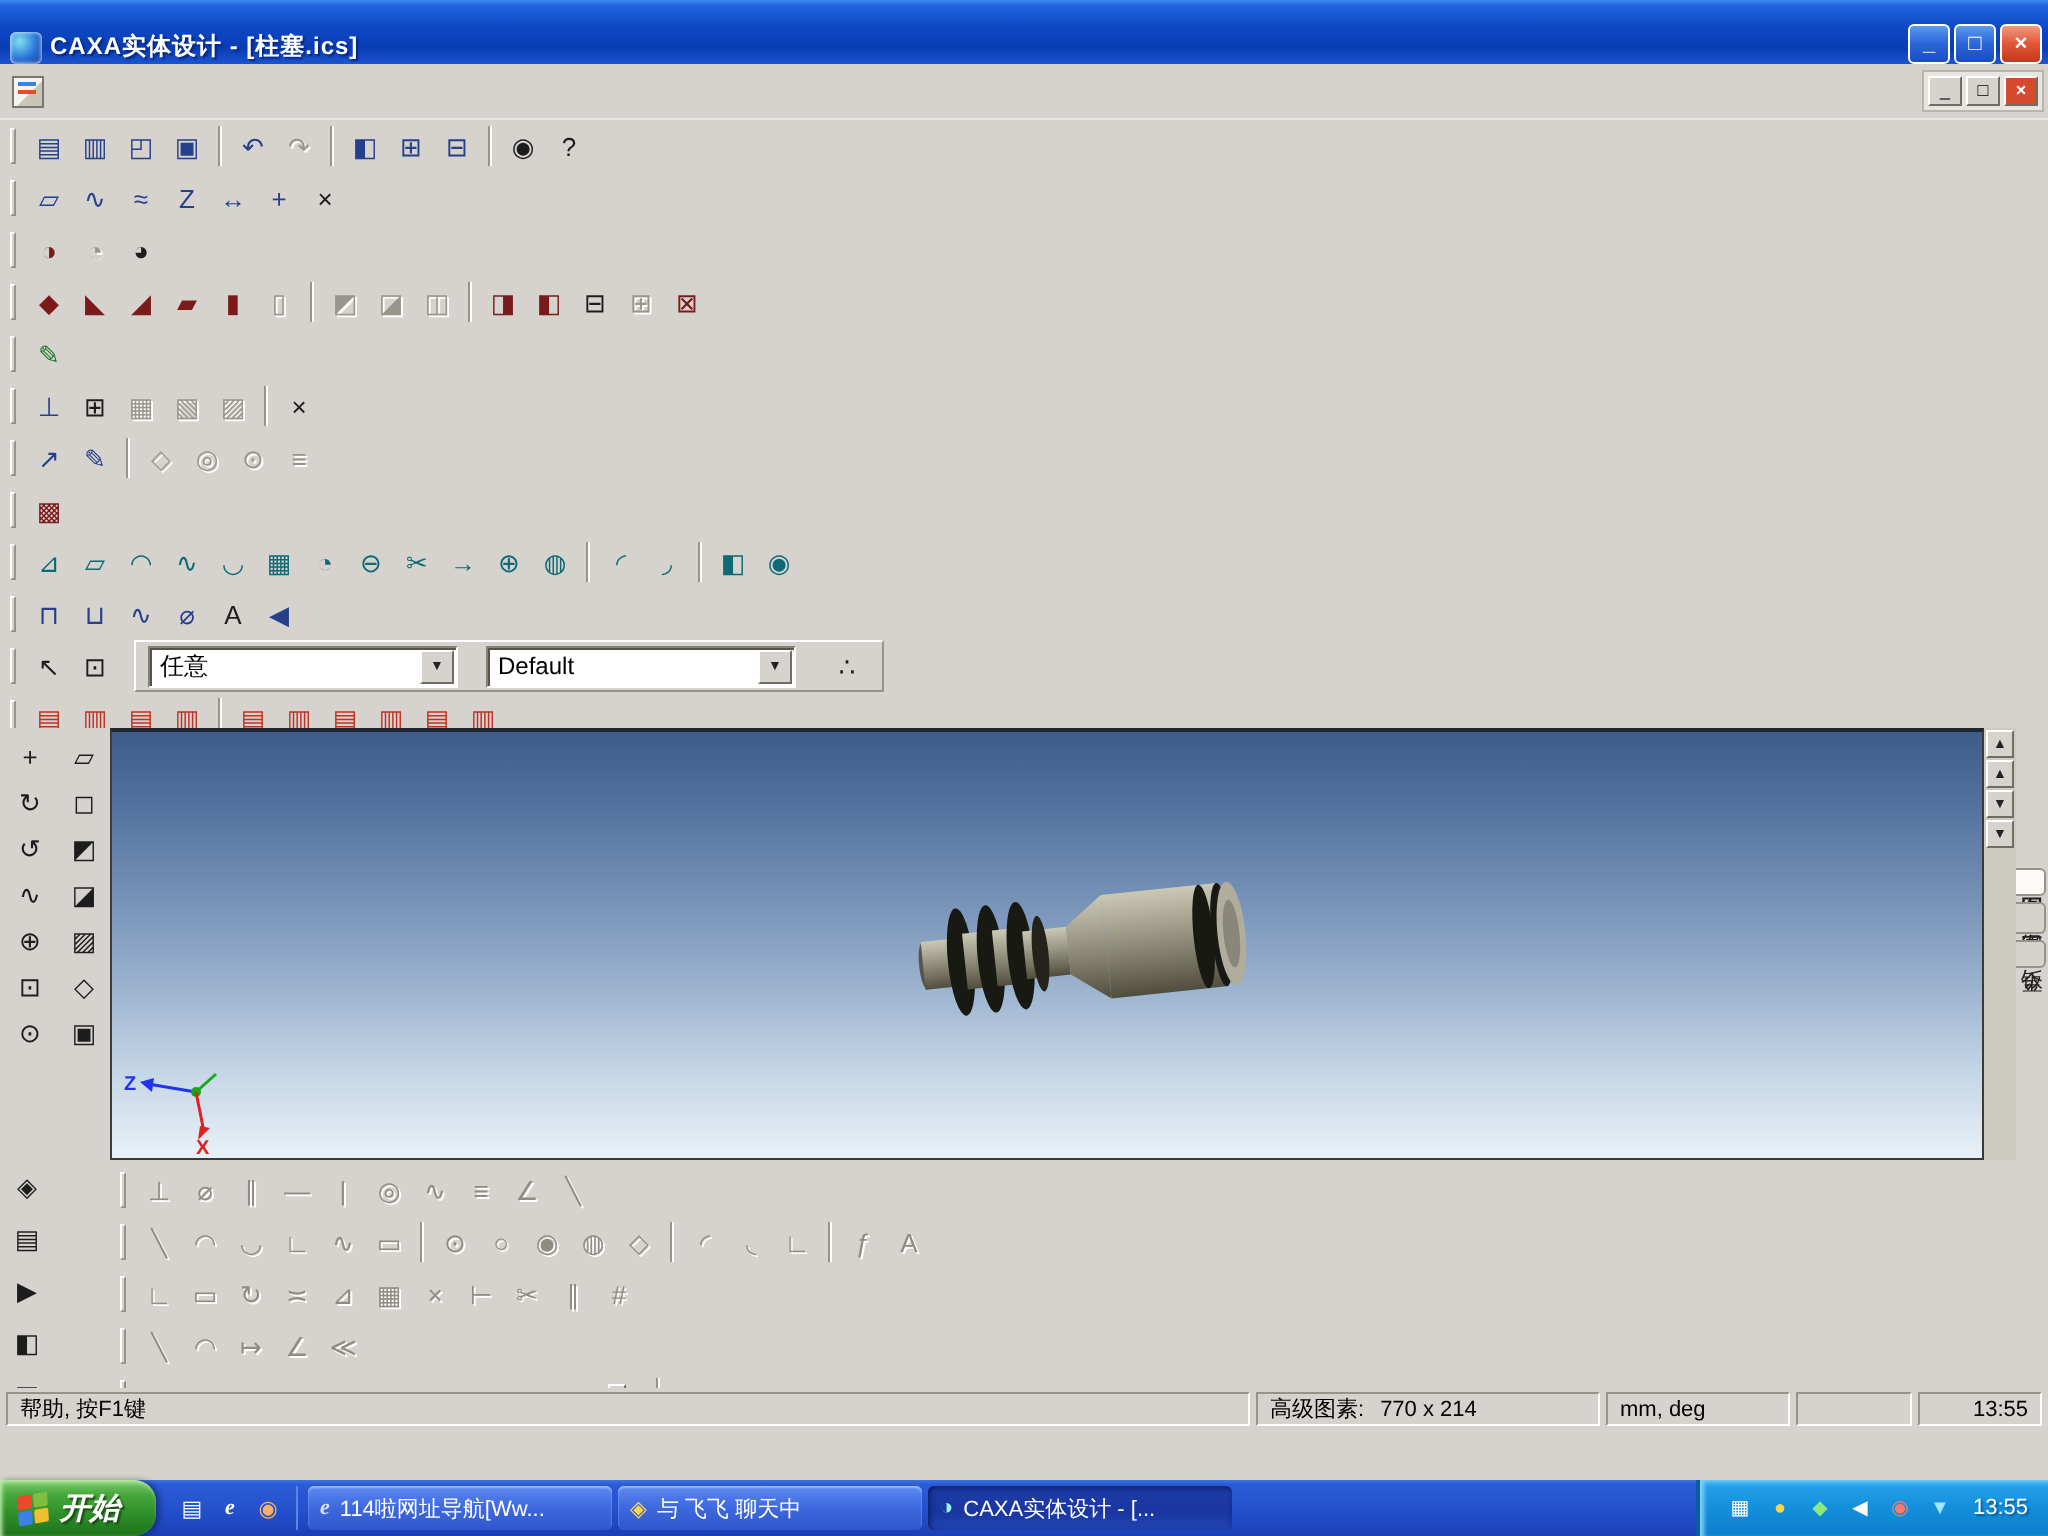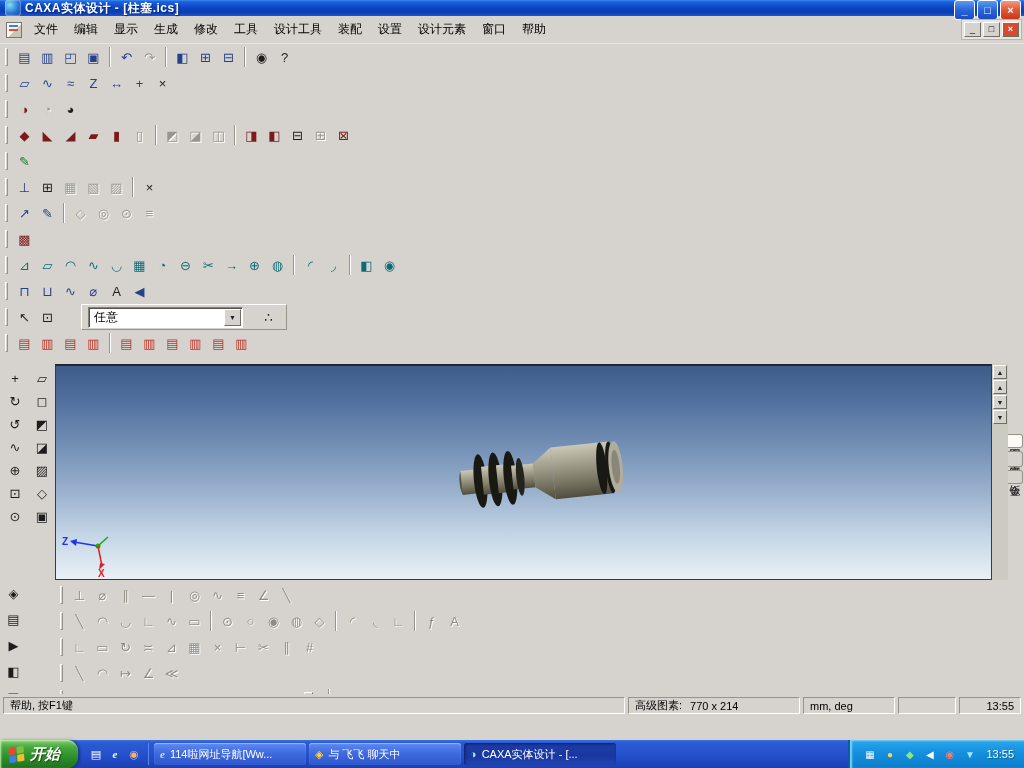--- a/index.html
+++ b/index.html
@@ -1,21 +1,21 @@
 <!DOCTYPE html>
 <html><head>
 <meta charset="utf-8">
 <style>
   *{box-sizing:border-box;margin:0;padding:0}
   html,body{width:1024px;height:768px;overflow:hidden}
   body{font-family:"Liberation Sans","DejaVu Sans",sans-serif;font-size:12px;background:#d6d3ce;color:#000}
   .screen{position:relative;width:1024px;height:768px;background:#d6d3ce}
 
   
-  .titlebar{height:16px;display:flex;align-items:flex-start;padding:0 3px;
+  .titlebar{height:32px;display:flex;align-items:flex-end;padding:0 3px;
     background:linear-gradient(180deg,#3b8bf0 0%,#1f63dd 10%,#0d47c4 45%,#0a3cb4 75%,#1a55cf 100%)}
   .app-ico{width:16px;height:16px;border-radius:3px;margin:0 4px 0 2px;
     background:radial-gradient(circle at 30% 30%,#7fe0f0 0%,#2a72d8 55%,#0c3f9e 100%);
     box-shadow:inset 0 0 2px #fff}
   .title-text{flex:1;color:#fff;font-weight:bold;font-size:12px;letter-spacing:.5px;
     text-shadow:1px 1px 1px #05257a;white-space:nowrap;overflow:hidden}
   .win-btn{width:21px;height:20px;margin-left:2px;border:1px solid #fff;border-radius:3px;
     color:#fff;font-size:11px;font-weight:bold;display:flex;align-items:center;justify-content:center;line-height:1}
   .win-btn.min,.win-btn.max{background:linear-gradient(180deg,#5a9af0 0%,#2a66d8 50%,#1a4cc0 100%)}
   .win-btn.close{background:linear-gradient(180deg,#f09a80 0%,#e25635 50%,#c23a1c 100%)}
@@ -49,21 +49,21 @@
   .tbicon[data-variant="sep"]{min-width:2px;width:2px;height:20px;margin:0 4px;padding:0;
     border-left:1px solid #96948a;border-right:1px solid #fff}
   .dim .tbicon{color:#8f8d83;text-shadow:1px 1px 0 #fff}
   .dim .tbicon[data-variant="sep"]{border-left:1px solid #96948a;border-right:1px solid #fff}
 
   .combo-box{width:155px;height:21px;margin-right:14px;background:#fff;display:flex;align-items:center;
     border:1px solid;border-color:#848276 #fff #fff #848276;box-shadow:inset 1px 1px 0 #55534a}
   .combo-val{flex:1;padding:0 5px;font-size:12px;white-space:nowrap;overflow:hidden}
   .combo-arrow{width:17px;height:17px;margin-right:1px;background:#d6d3ce;font-size:7px;color:#222;
     border:1px solid;border-color:#fff #6f6d64 #6f6d64 #fff;display:flex;align-items:center;justify-content:center}
-  .combo-toolbar{display:flex;align-items:center;height:26px;padding:12px 6px;margin-left:22px;
+  .combo-toolbar{display:flex;align-items:center;height:26px;padding:12px 6px;margin-left:8px;
     border:1px solid;border-color:#fff #96948a #96948a #fff}
 
   
   .workspace{position:absolute;left:0;top:364px;width:1024px;height:354px;background:#d6d3ce}
   .left-strip{position:absolute;left:0;top:0;width:55px;height:354px}
   .left-grid{display:grid;grid-template-columns:26px 26px;gap:1px;padding:3px 0 0 2px}
   .left-col{position:absolute;left:2px;top:218px;display:flex;flex-direction:column;gap:4px}
 
   .viewport{position:absolute;left:55px;top:0;width:937px;height:216px;
     border:1px solid #3a3a3a;border-top:2px solid #1f2733;
@@ -85,21 +85,21 @@
   .bottom-area .tb-row{height:26px}
 
   .slider{width:148px;height:18px;position:relative;margin:0 8px;align-self:center}
   .slider-groove{position:absolute;left:0;right:0;top:8px;height:3px;
     border:1px solid;border-color:#848276 #fff #fff #848276;background:#c4c1b8}
   .slider-handle{position:absolute;top:2px;left:136px;width:9px;height:14px;background:#d6d3ce;
     border:1px solid;border-color:#fff #6f6d64 #6f6d64 #fff}
 
   
   .statusbar{position:absolute;left:0;top:694px;width:1024px;height:22px;background:#d6d3ce;
-    display:flex;align-items:flex-end;gap:3px;padding:2px 3px}
+    display:flex;align-items:flex-start;gap:3px;padding:2px 3px}
   .pane{height:17px;display:flex;align-items:center;padding:0 6px;font-size:11px;white-space:nowrap;
     border:1px solid;border-color:#96948a #fff #fff #96948a}
   .pane.grow{flex:1}
   .pane.viewsize{width:172px}
   .pane.units{width:92px}
   .pane.spare{width:58px}
   .pane.clock{width:62px;justify-content:flex-end}
   .vs-label{margin-right:8px}
 
   
@@ -147,46 +147,20 @@
   <div class="titlebar">
     <span class="app-ico"></span>
     <span class="title-text">CAXA实体设计 - [柱塞.ics]</span>
     <span class="win-btn min">_</span>
     <span class="win-btn max">□</span>
     <span class="win-btn close">×</span>
   </div>
 
   <div class="menubar">
     <span class="doc-ico"></span>
-    <div class="menus">
-
-        <span class="menu-item">文件</span>
-
-        <span class="menu-item">编辑</span>
-
-        <span class="menu-item">显示</span>
-
-        <span class="menu-item">生成</span>
-
-        <span class="menu-item">修改</span>
-
-        <span class="menu-item">工具</span>
-
-        <span class="menu-item">设计工具</span>
-
-        <span class="menu-item">装配</span>
-
-        <span class="menu-item">设置</span>
-
-        <span class="menu-item">设计元素</span>
-
-        <span class="menu-item">窗口</span>
-
-        <span class="menu-item">帮助</span>
-      </div>
     <span class="mdi-btns">
       <span class="mdi-btn">_</span>
       <span class="mdi-btn">□</span>
       <span class="mdi-btn close">×</span>
     </span>
   </div>
 
   <div class="tb-area">
     <div class="tb-row">
       <span class="grip"></span>
@@ -312,20 +286,24 @@
     <div class="tb-row">
       <span class="grip"></span>
       <span style="display:flex">
 
       <span class="tbicon" data-variant="dark" title="select-arrow">↖</span>
           <span class="tbicon" data-variant="dark" title="select-box">⊡</span>
         </span>
       <div class="combo-toolbar">
         <div class="combo-box">
           <span class="combo-val">任意</span>
+          <span class="combo-arrow">▼</span>
+        </div>
+        <div class="combo-box">
+          <span class="combo-val">Default</span>
           <span class="combo-arrow">▼</span>
         </div>
         <span class="tbicon" data-variant="dark">∴</span>
       </div>
     </div>
 
     <div class="tb-row">
       <span class="grip"></span>
 
     <span class="tbicon" data-variant="red" title="view-config-1">▤</span>

